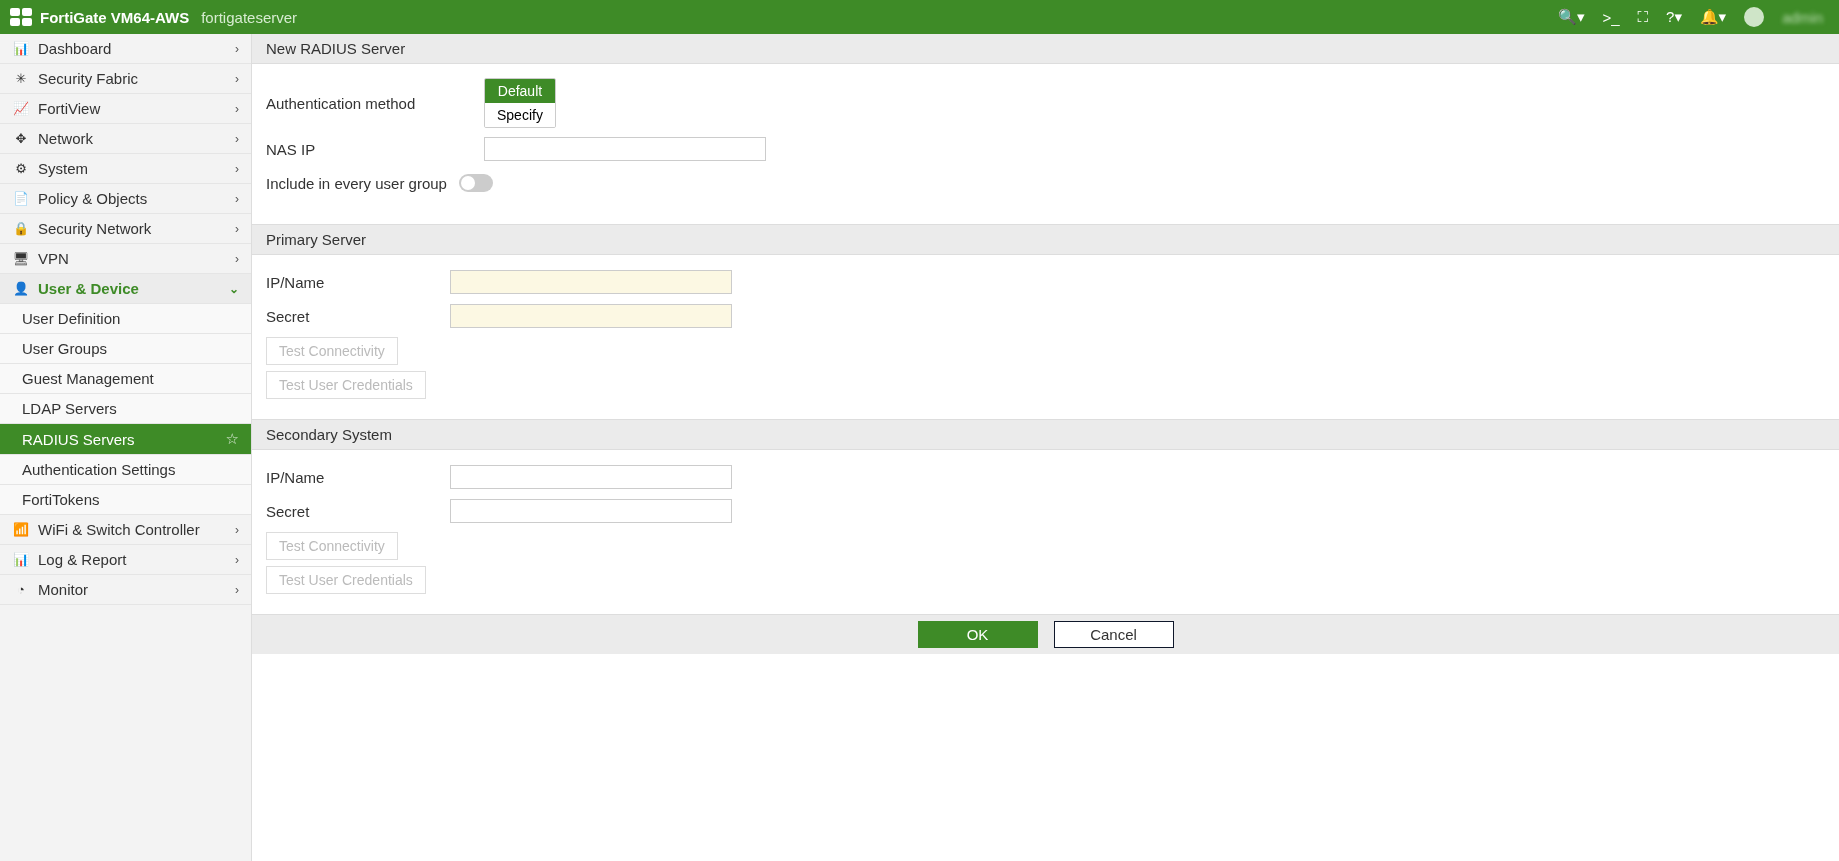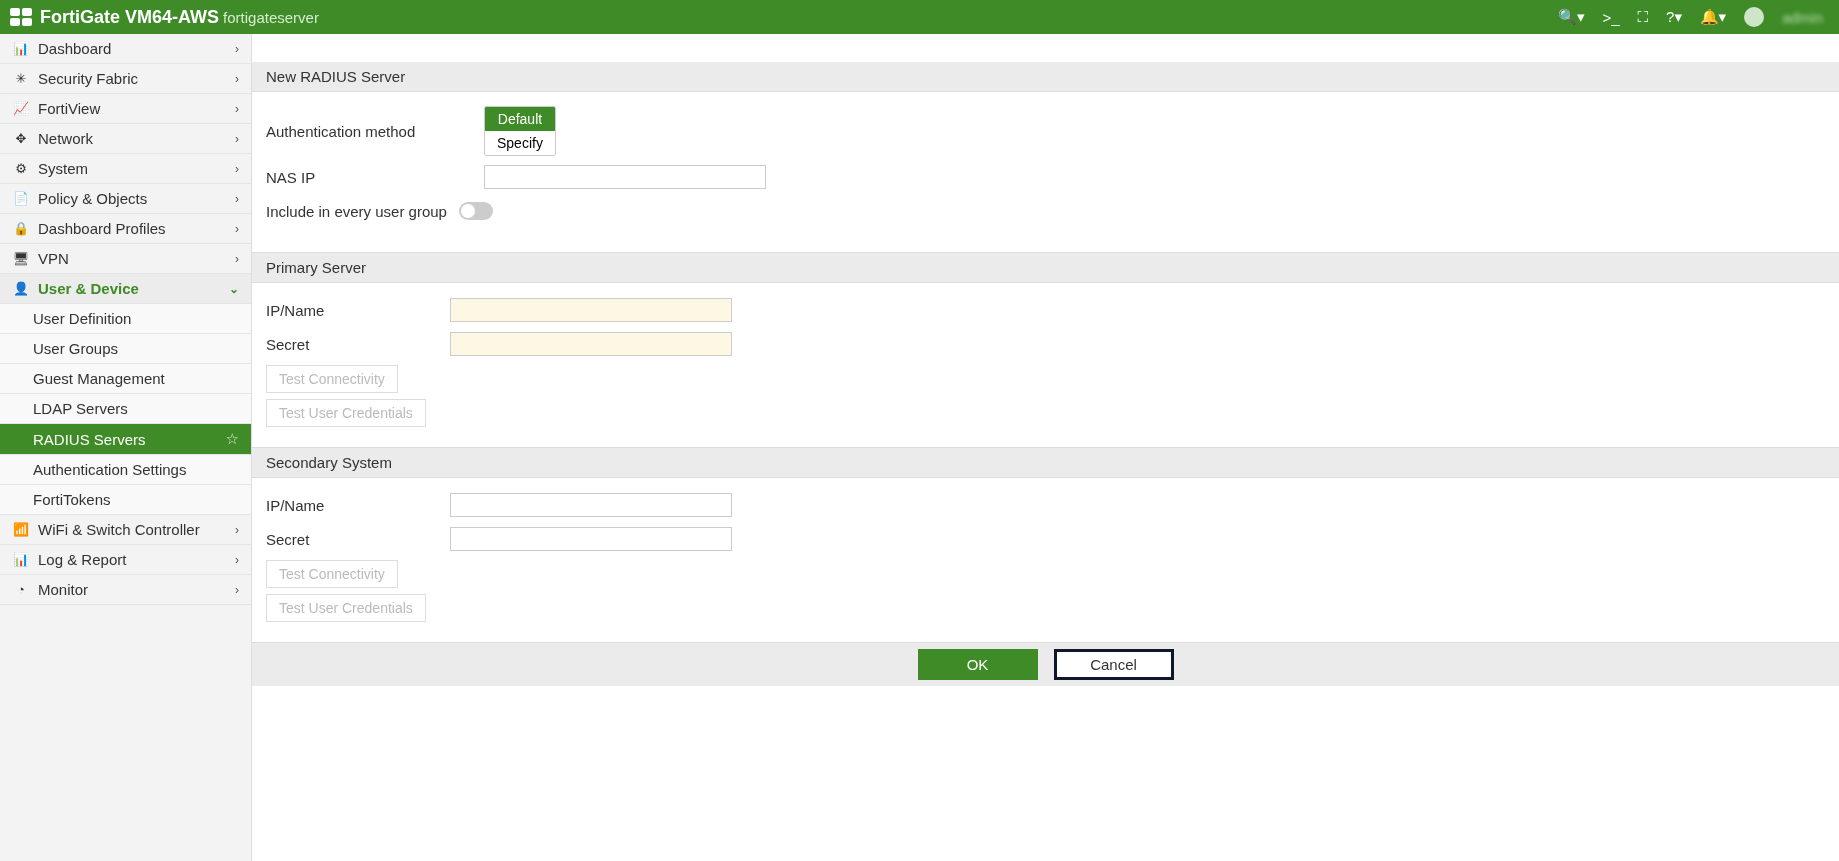--- a/index.html
+++ b/index.html
@@ -3,61 +3,61 @@
 <meta charset="utf-8">
 <style>
   * { box-sizing: border-box; }
   html, body { margin:0; padding:0; height:100%; font-family: "Helvetica Neue", Arial, sans-serif; font-size:15px; color:#333; }
   body { display:flex; flex-direction:column; }
 
   
   .header { background:#3e8b27; color:#fff; height:34px; display:flex; align-items:center; padding:0 10px; }
   .brand-logo { width:22px; height:18px; margin-right:8px; display:grid; grid-template-columns:1fr 1fr; grid-template-rows:1fr 1fr; gap:2px;}
   .brand-logo span{ background:#fff; border-radius:2px;}
-  .brand-name { font-weight:600; font-size:18px; margin-right:4px;}
+  .brand-name { font-weight:600; font-size:15px; margin-right:12px;}
   .host-name { color:#d7ecd1; font-size:15px; }
   .header-right { margin-left:auto; display:flex; align-items:center; gap:18px; padding-right:6px;}
   .hicon { color:#fff; cursor:pointer; font-size:15px; display:flex; align-items:center; gap:3px;}
   .avatar { width:20px; height:20px; border-radius:50%; background:#cfe5c8;}
   .user-name { color:#b8dcae; filter: blur(2px); }
 
   
   .main { flex:1; display:flex; min-height:0;}
 
   
   .sidebar { width:252px; background:#f3f3f3; border-right:1px solid #ddd; overflow-y:auto;}
   .nav-item, .sub-item { display:flex; align-items:center; padding:6px 12px; border-bottom:1px solid #e5e5e5; cursor:pointer; font-size:15px; color:#333;}
   .nav-item .nav-icon { width:18px; text-align:center; margin-right:8px; font-size:13px;}
   .nav-item .chev { margin-left:auto; color:#555; font-size:12px;}
   .nav-item.expanded { color:#3e8b27; font-weight:600; background:#ececec;}
   .nav-item.expanded .chev{ color:#3e8b27;}
-  .sub-item{ padding-left:33px; background:#f9f9f9;}
+  .sub-item{ padding-left:22px; background:#f9f9f9;}
   .sub-item.active{ background:#3e8b27; color:#fff;gap:30px;}
   .sub-item .star{ margin-left:auto; color:#fff; opacity:.8;}
 
   
   .content { flex:1; overflow-y:auto; background:#fff;}
   .section-bar{ background:#ebebeb; padding:6px 14px; font-size:15px; color:#333; border-bottom:1px solid #ddd; border-top:1px solid #ddd;}
-  .section-bar.first{border-top:none;margin-top:28px;}
+  .section-bar.first{border-top:none;}
   .form-block{ padding:14px 14px 20px 14px;}
   .form-row{ display:flex; align-items:center; margin-bottom:8px; min-height:26px;}
   .form-label{ width:218px; font-size:15px; color:#333; flex:0 0 218px; text-align:left;}
   .form-label.narrow{ width:184px; flex:0 0 184px;}
   input.fld{ border:1px solid #ccc; height:24px; padding:2px 6px; font-size:14px; width:282px;}
   input.fld.req{ background:#fcf8e3;}
   .seg{ display:inline-flex; border:1px solid #ccc; border-radius:2px; overflow:hidden;flex-direction:column;}
   .seg button{ border:none; background:#fff; padding:4px 12px; font-size:14px; cursor:pointer;}
   .seg button.sel{ background:#3e8b27; color:#fff;}
   .toggle{ width:34px; height:18px; border-radius:9px; background:#ccc; position:relative; margin-left:4px;}
   .toggle::after{ content:""; width:14px; height:14px; background:#fff; border-radius:50%; position:absolute; top:2px; left:2px;}
   .dbtns{ display:flex; flex-direction:column; gap:6px; margin-top:6px;}
   .ghost-btn{ border:1px solid #ddd; background:#fff; color:#bbb; padding:5px 12px; font-size:14px; cursor:default; width:fit-content;}
 
   .action-bar{ background:#ebebeb; border-top:1px solid #ddd; padding:6px 0; display:flex; justify-content:center; gap:16px;}
-  .btn{ width:120px; padding:4px 0; text-align:center; font-size:15px; border:3px solid #0f172a; cursor:pointer;}
+  .btn{ width:120px; padding:4px 0; text-align:center; font-size:15px; border:1px solid #0f172a; cursor:pointer;}
   .btn.primary{ background:#3e8b27; color:#fff; border-color:#3e8b27;}
   .btn.secondary{ background:#fff; color:#333;}
 </style>
 </head>
 <body>
 
 <div class="header">
   <div class="brand-logo">
       <span></span>
       <span></span>
@@ -106,21 +106,21 @@
           <span>System</span>
           <span class="chev">›</span>
         </div>
         <div class="nav-item">
           <span class="nav-icon">📄</span>
           <span>Policy &amp; Objects</span>
           <span class="chev">›</span>
         </div>
         <div class="nav-item">
           <span class="nav-icon">🔒</span>
-          <span>Dashboard Profiles</span>
+          <span>Security Network</span>
           <span class="chev">›</span>
         </div>
         <div class="nav-item">
           <span class="nav-icon">🖥</span>
           <span>VPN</span>
           <span class="chev">›</span>
         </div>
       </div>
     <div class="nav-item expanded">
       <span class="nav-icon">👤</span>

